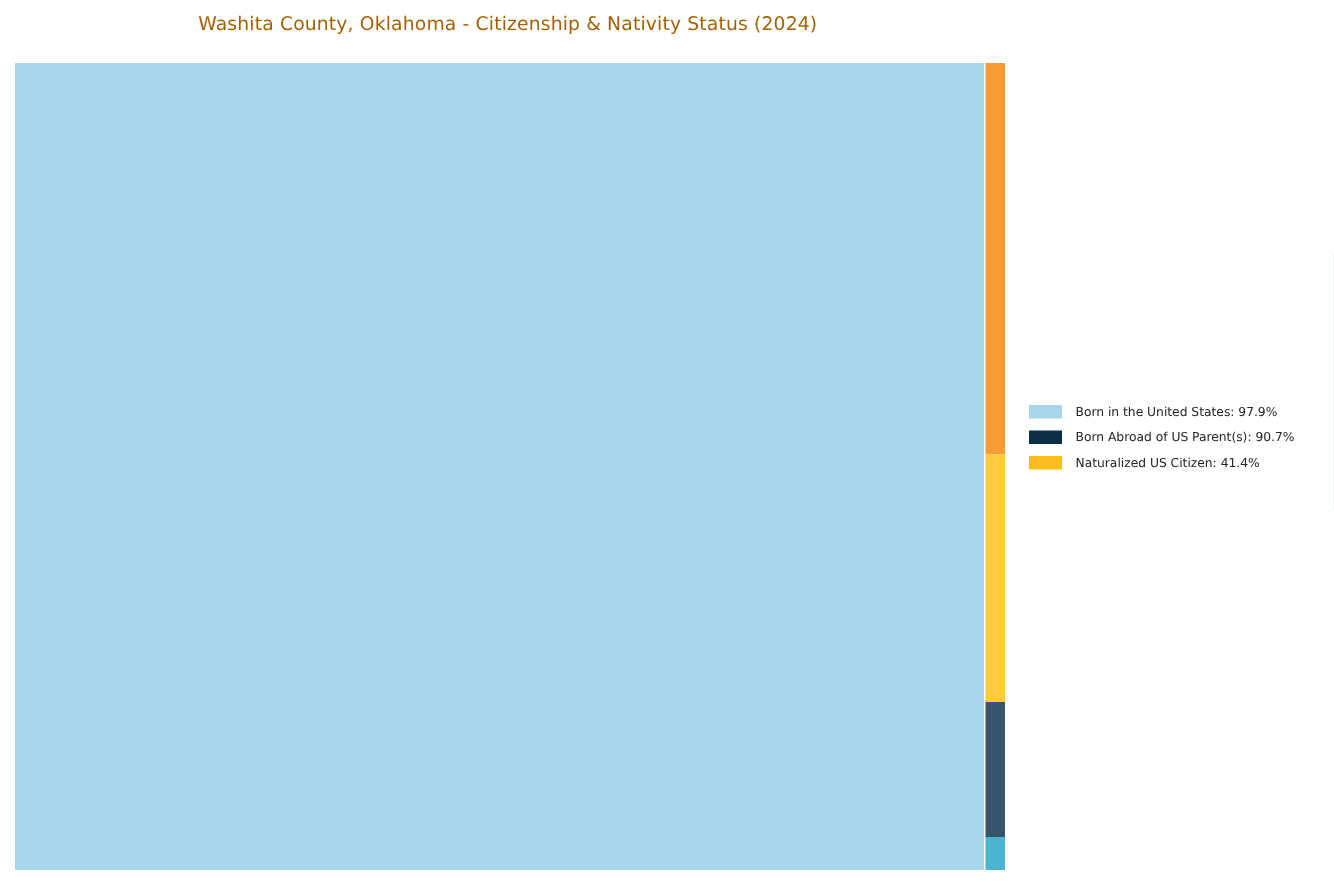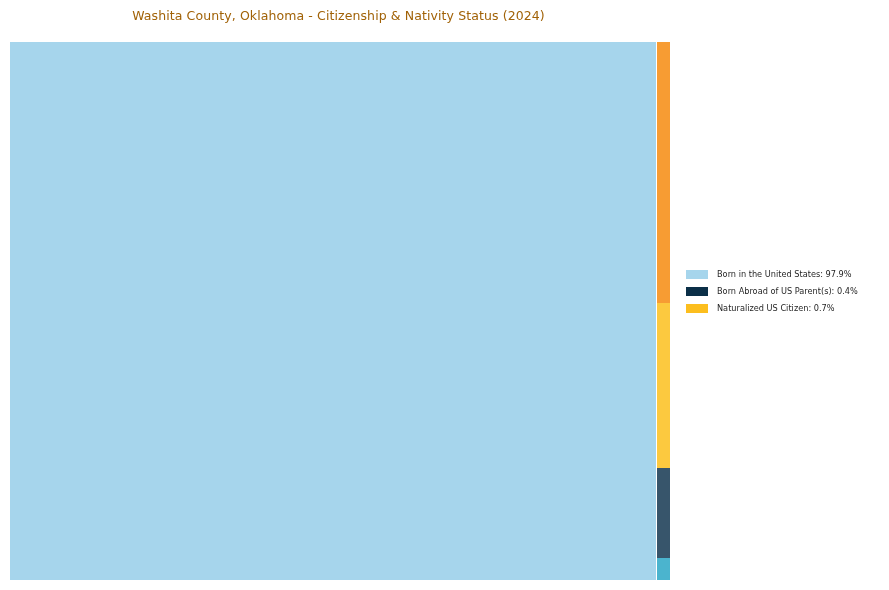--- a/index.html
+++ b/index.html
@@ -103,22 +103,22 @@
 <div id="legend">
 
   <div class="legend-row">
     <span class="legend-swatch" style="background:#a6d5ec;"></span>
     <span class="legend-text">Born in the United States: 97.9%</span>
   </div>
 
 
   <div class="legend-row">
     <span class="legend-swatch" style="background:#0b2f47;"></span>
-    <span class="legend-text">Born Abroad of US Parent(s): 0.4%</span>
+    <span class="legend-text">Born Abroad of US Parent(s): 90.7%</span>
   </div>
 
   <div class="legend-row">
     <span class="legend-swatch" style="background:#fcbe1e;"></span>
-    <span class="legend-text">Naturalized US Citizen: 0.7%</span>
+    <span class="legend-text">Naturalized US Citizen: 41.4%</span>
   </div>
 
 
 </div>
 
 </body></html>

